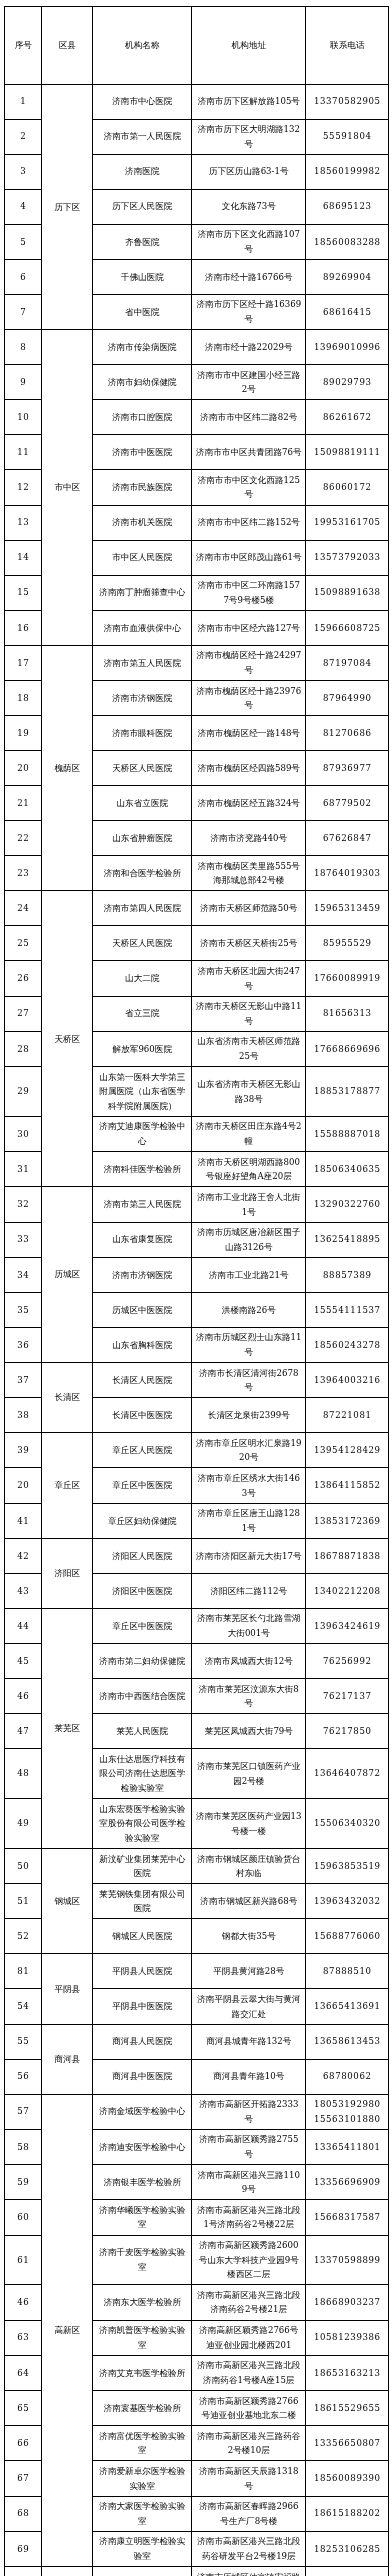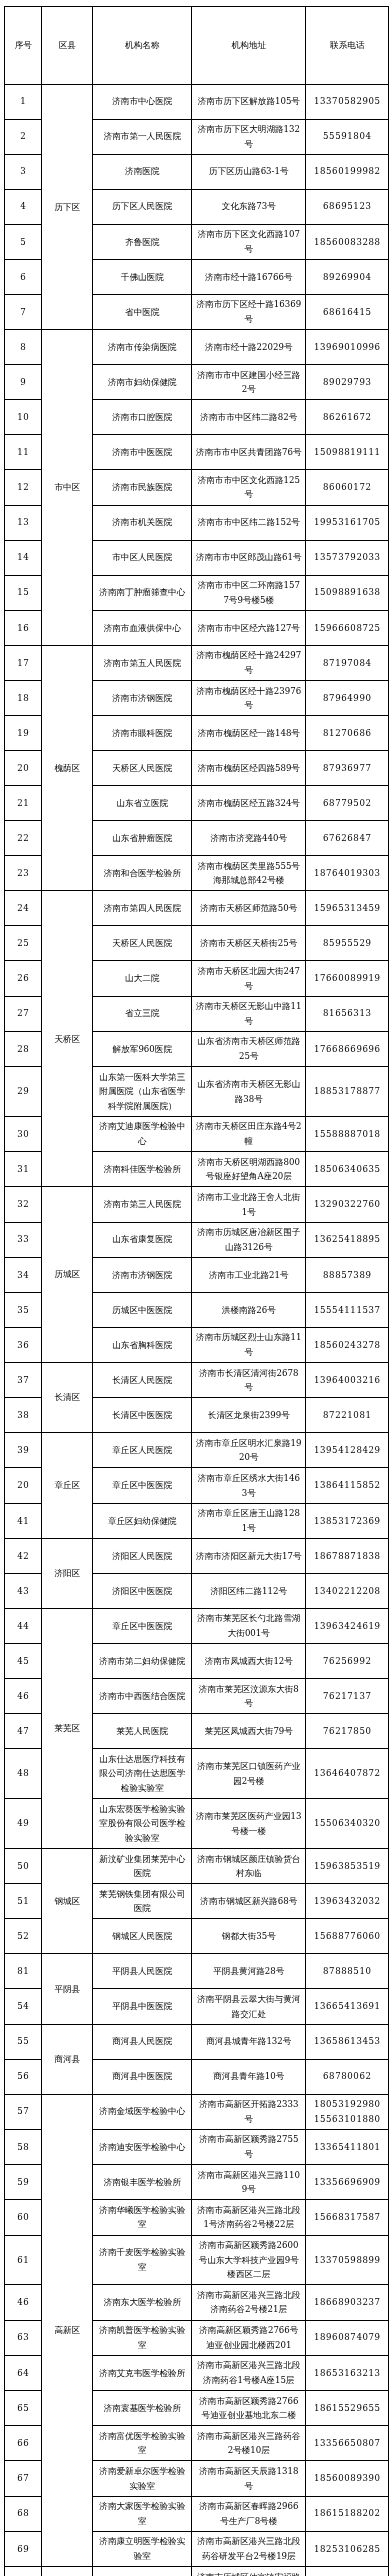--- a/index.html
+++ b/index.html
@@ -444,21 +444,21 @@
         <tr>
           <td class="no">46</td>
           <td class="org">济南东大医学检验所</td>
           <td class="addr">济南市高新区港兴三路北段济南药谷2号楼21层</td>
           <td class="phone">18668903237</td>
         </tr>
         <tr>
           <td class="no">63</td>
           <td class="org">济南凯普医学检验实验室</td>
           <td class="addr">济南高新区颖秀路2766号迪亚创业园北楼西201</td>
-          <td class="phone">18960874079</td>
+          <td class="phone">10581239386</td>
         </tr>
         <tr>
           <td class="no">64</td>
           <td class="org">济南艾克韦医学检验所</td>
           <td class="addr">济南市高新区港兴三路北段济南药谷1号楼A座15层</td>
           <td class="phone">18653163213</td>
         </tr>
         <tr>
           <td class="no">65</td>
           <td class="org">济南寰基医学检验所</td>

